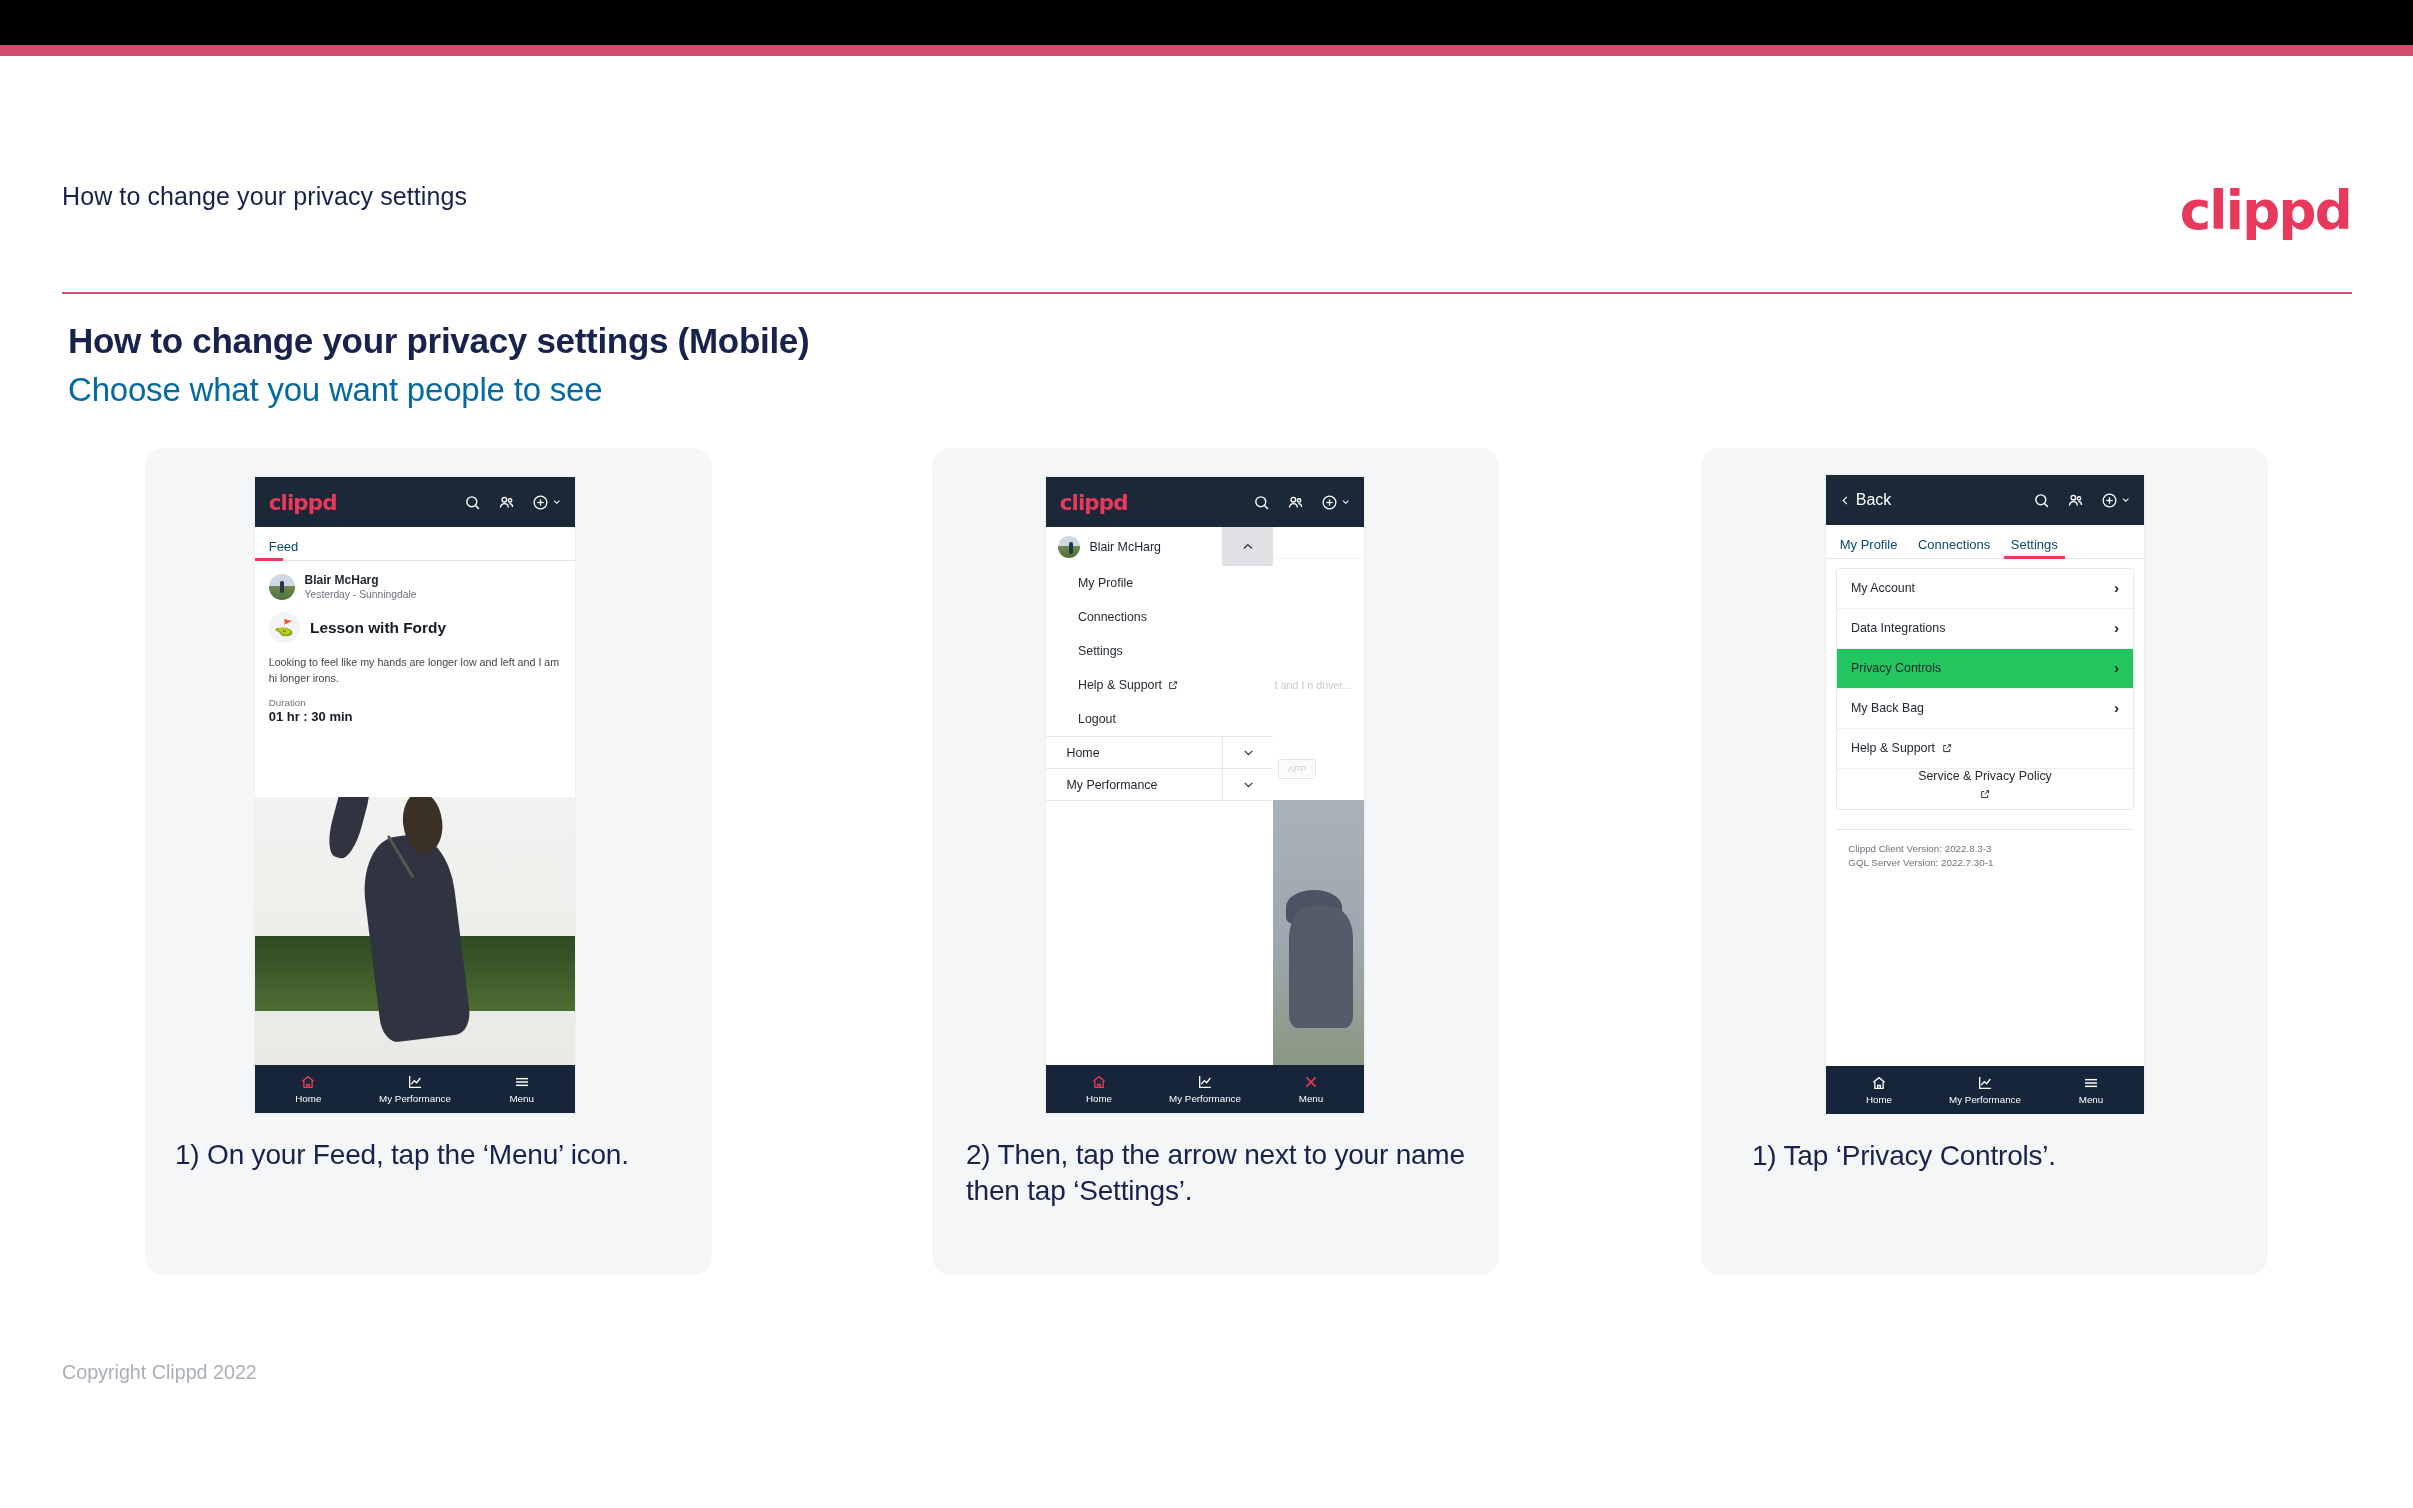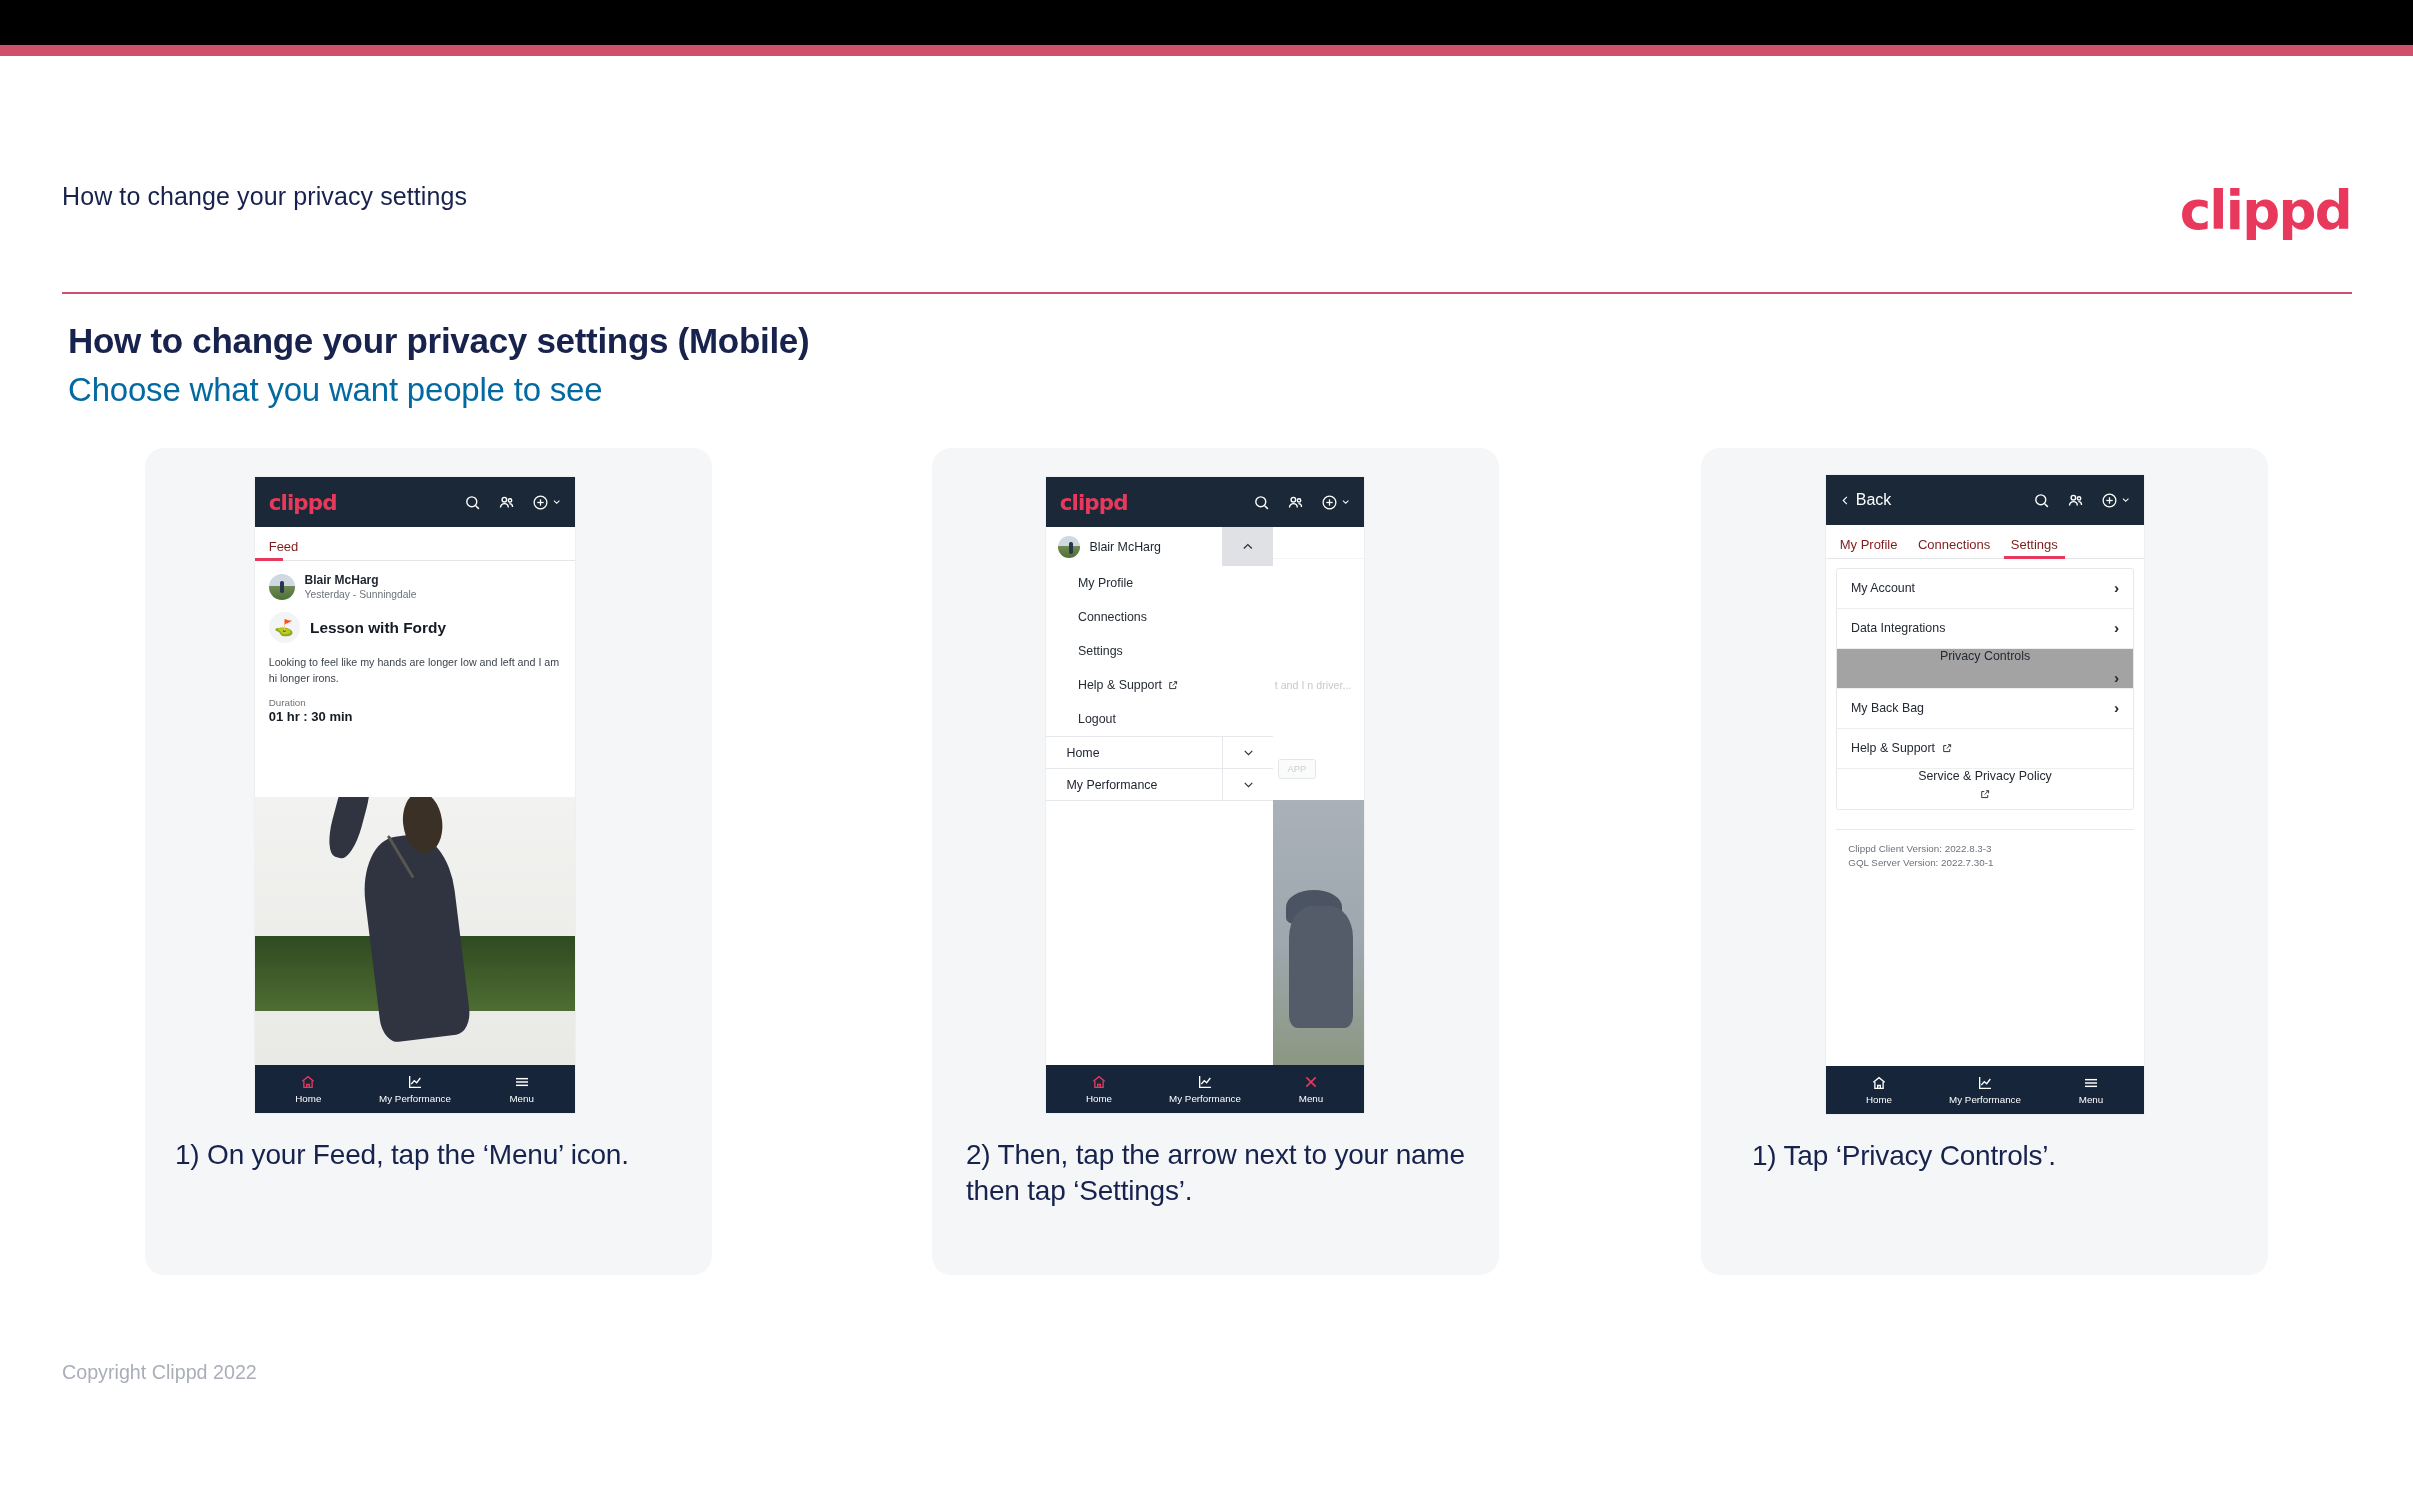--- a/index.html
+++ b/index.html
@@ -82,21 +82,21 @@
     font-family:"DejaVu Sans", sans-serif;
     font-size:21.4px; font-weight:bold; color:#e8385c; letter-spacing:-0.9px;
   }
   .appbar-back { display:flex; align-items:center; color:#fff; font-size:16px; gap:5.1px; }
   .appbar-icons { margin-left:auto; display:flex; align-items:center; gap:17px; }
   .ic { width:17px; height:17px; display:block; }
 
   
   .tabs { display:flex; align-items:flex-end; height:34px; border-bottom:0.9px solid #e3e5e8;
           padding-left:13.7px; background:#fff; gap:24px; }
-  .tab { font-size:13px; color:#7f1d1d; padding-bottom:6px; position:relative; }
+  .tab { font-size:13px; color:#0c4a6e; padding-bottom:6px; position:relative; }
   .tab.active::after {
     content:""; position:absolute; left:-6.8px; right:-6.8px; bottom:-0.9px; height:2.6px; background:#e8385c;
   }
   #phone1 .tabs .tab.active::after { left:-13.7px; right:15.4px; }
 
   
   .post { padding:12px 13.7px 0 13.7px; }
   .post-head { display:flex; align-items:center; gap:9.4px; }
   .avatar {
     width:26.5px; height:26.5px; border-radius:50%; flex:none; overflow:hidden;
@@ -206,21 +206,21 @@
   }
 
   
   .set-wrap { padding:8.5px 10.3px 0 10.3px; }
   .set-list { border:0.9px solid #e6e8eb; border-radius:2.6px; overflow:hidden; background:#fff; }
   .set-row {
     height:40px; display:flex; align-items:center; padding:0 13.7px;
     font-size:12.4px; color:#242a33; border-bottom:0.9px solid #eceef0; gap:6.8px;
   }
   .set-row:last-child { border-bottom:0;flex-direction:column; }
-  .set-row.highlight { background:#a3a3a3;flex-direction:column; }
+  .set-row.highlight { background:#22c55e; }
   .set-row .chev { margin-left:auto; color:#232a33; font-size:15.4px; font-weight:bold; }
   .versions { margin-top:19px; padding:0 12px; border-top:0.9px solid #e6e8eb; padding-top:12px; }
   .ver-line { font-size:9.8px; color:#6d727b; line-height:1.45; }
 
   .ext-ic { width:10.3px; height:10.3px; display:inline-block; }
 </style>
 </head>
 <body>
 
 <div class="slide">

